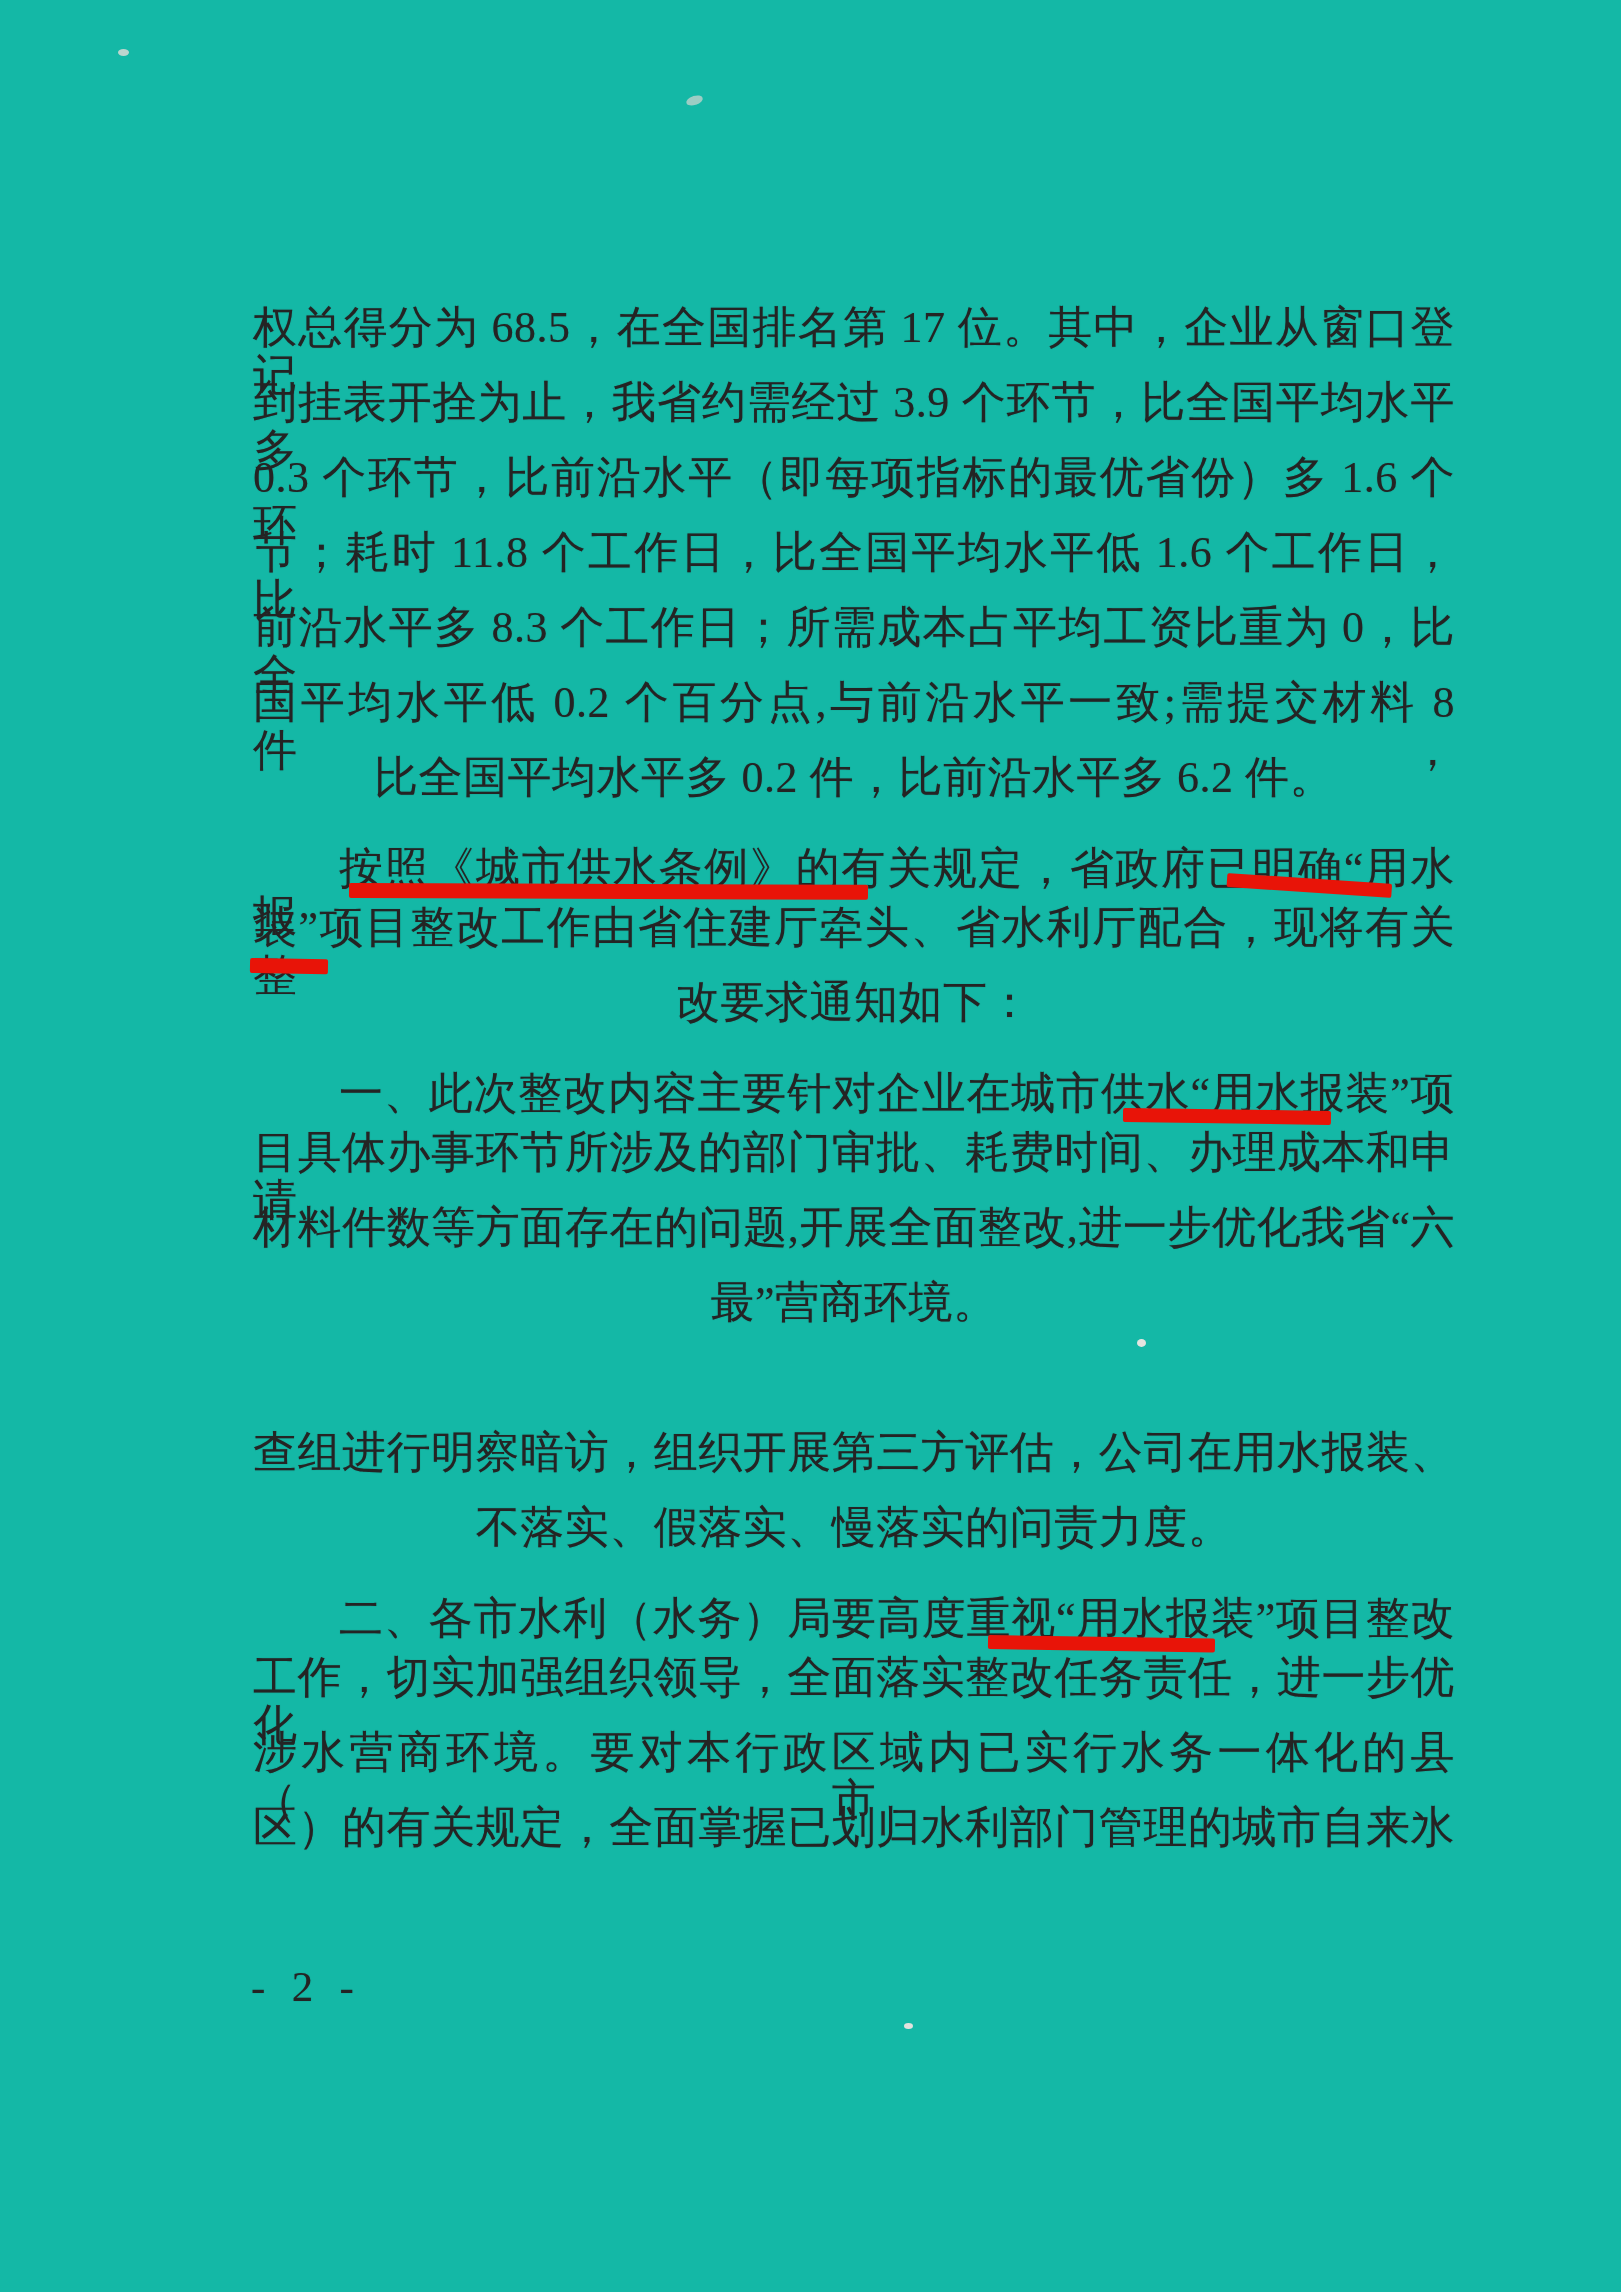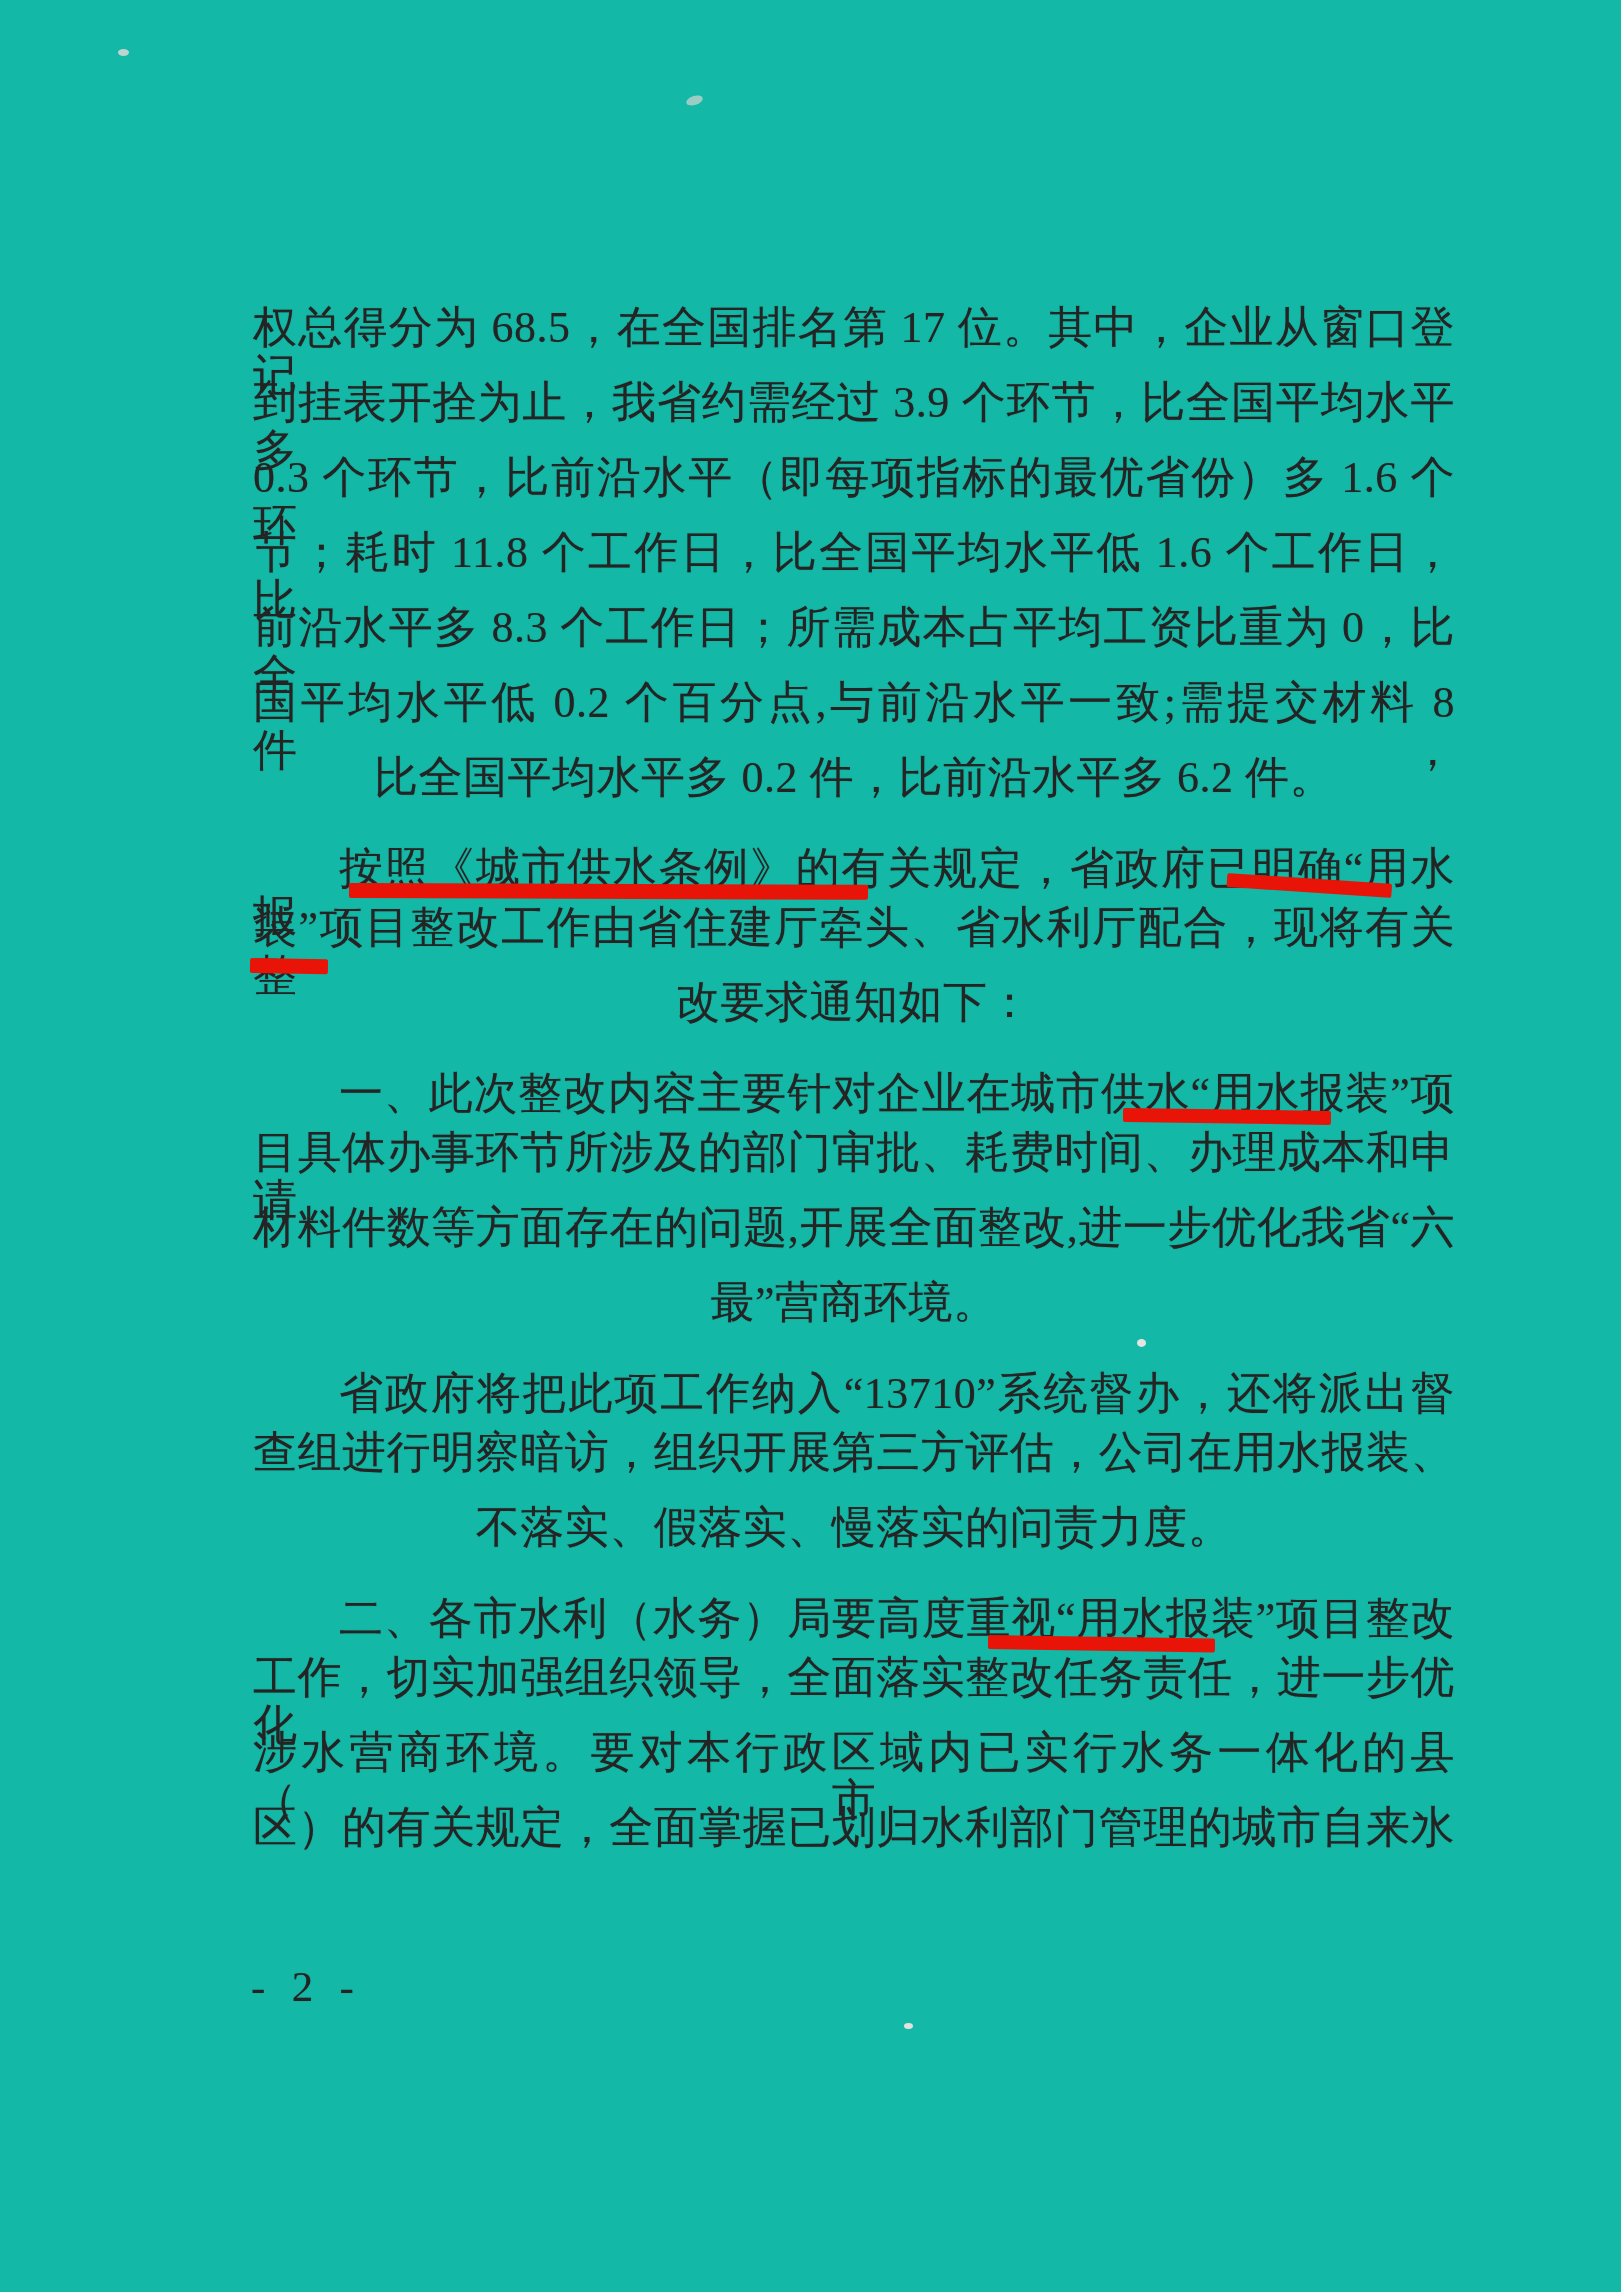--- a/index.html
+++ b/index.html
@@ -68,21 +68,20 @@
     <div class="line fill" style="--i:4">前沿水平多 8.3 个工作日；所需成本占平均工资比重为 0，比全</div>
     <div class="line fill" style="--i:5">国平均水平低 0.2 个百分点,与前沿水平一致;需提交材料 8 件，</div>
     <div class="line" style="--i:6">比全国平均水平多 0.2 件，比前沿水平多 6.2 件。</div>
     <div class="line fill indent" style="--i:7">按照《城市供水条例》的有关规定，省政府已明确“用水报</div>
     <div class="line fill" style="--i:8">装”项目整改工作由省住建厅牵头、省水利厅配合，现将有关整</div>
     <div class="line" style="--i:9">改要求通知如下：</div>
     <div class="line fill indent" style="--i:10">一、此次整改内容主要针对企业在城市供水“用水报装”项</div>
     <div class="line fill" style="--i:11">目具体办事环节所涉及的部门审批、耗费时间、办理成本和申请</div>
     <div class="line fill" style="--i:12">材料件数等方面存在的问题,开展全面整改,进一步优化我省“六</div>
     <div class="line" style="--i:13">最”营商环境。</div>
-    <div class="line fill indent" style="--i:14">省政府将把此项工作纳入“13710”系统督办，还将派出督</div>
     <div class="line fill" style="--i:15">查组进行明察暗访，组织开展第三方评估，公司在用水报装、</div>
     <div class="line" style="--i:16">不落实、假落实、慢落实的问责力度。</div>
     <div class="line fill indent" style="--i:17">二、各市水利（水务）局要高度重视“用水报装”项目整改</div>
     <div class="line fill" style="--i:18">工作，切实加强组织领导，全面落实整改任务责任，进一步优化</div>
     <div class="line fill" style="--i:19">涉水营商环境。要对本行政区域内已实行水务一体化的县（市、</div>
     <div class="line fill" style="--i:20">区）的有关规定，全面掌握已划归水利部门管理的城市自来水</div>
   </div>
 
   <div class="ul" id="ul1"></div>
   <div class="ul" id="ul2"></div>

